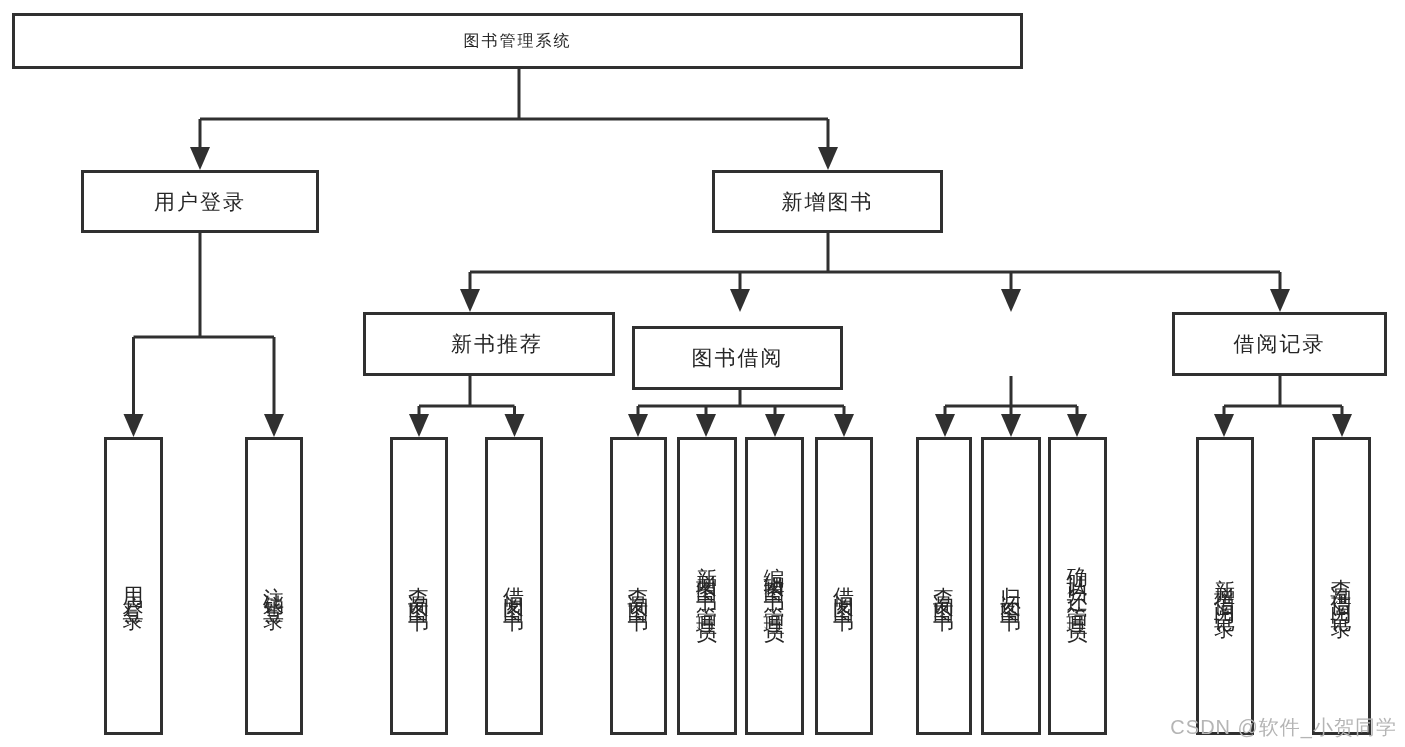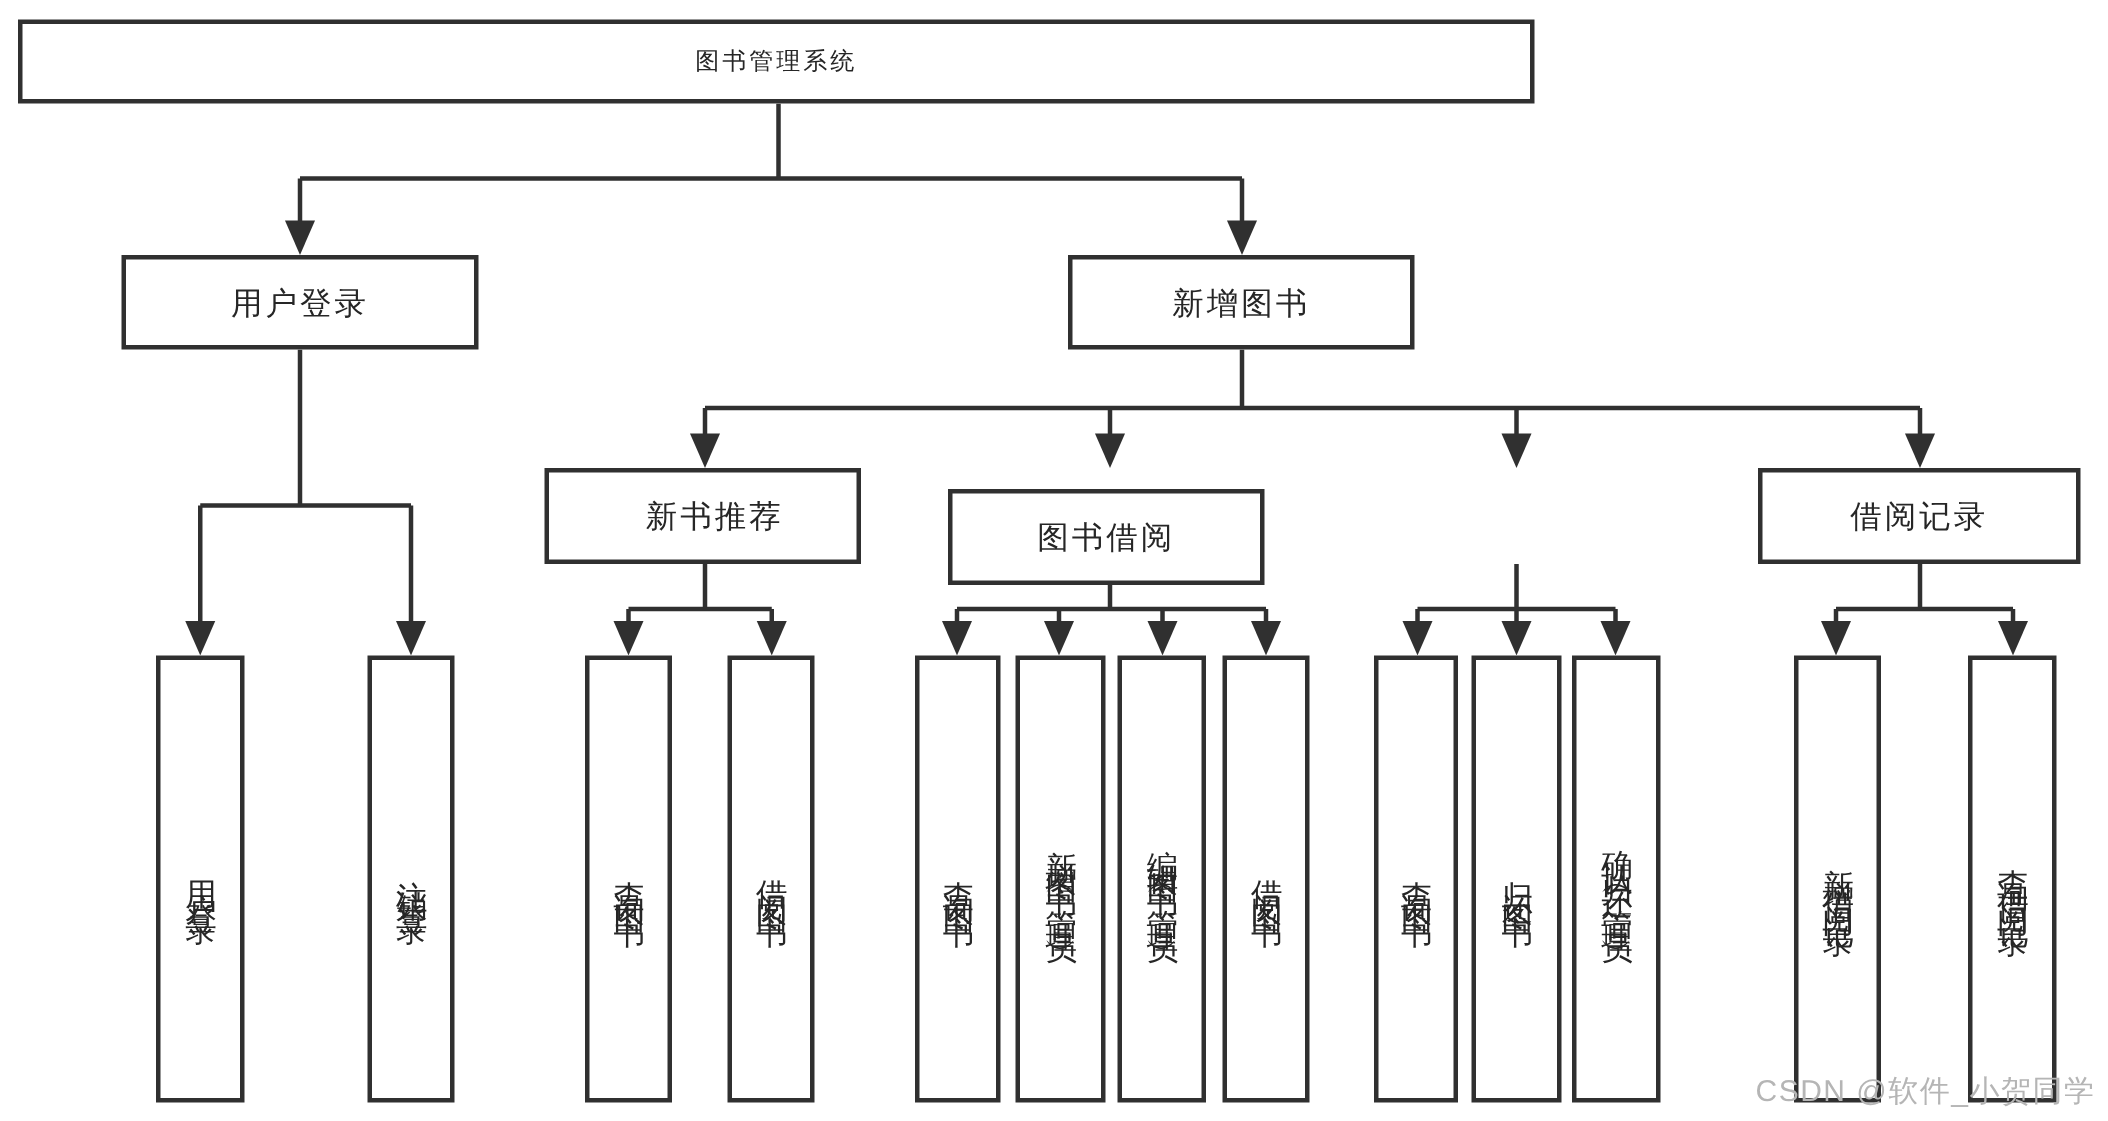--- a/index.html
+++ b/index.html
@@ -19,21 +19,21 @@
     background:var(--background);color:var(--text);
     display:flex;align-items:center;justify-content:center;
     font-size:21px;letter-spacing:2px;white-space:nowrap;
   }
   
   .n-root{left:12px;top:13px;width:1011px;height:56px;font-size:16px;}
   
   .n-user{left:81px;top:170px;width:238px;height:63px;}
   .n-bookmgmt{left:712px;top:170px;width:231px;height:63px;}
   
-  .n-newbooks{left:363px;top:312px;width:211px;height:64px;padding-left:16px;}
+  .n-newbooks{left:363px;top:312px;width:252px;height:64px;padding-left:16px;}
   .n-borrow{left:632px;top:326px;width:211px;height:64px;}
   .n-current{left:902px;top:312px;width:214px;height:64px;}
   .n-records{left:1172px;top:312px;width:215px;height:64px;}
   
   .leaf{top:437px;height:298px;}
   .leaf .vtext{
     writing-mode:vertical-rl;text-orientation:mixed;
     letter-spacing:8px;line-height:1;font-size:21px;white-space:nowrap;
   }
   .l-user{left:104px;width:59px;}

